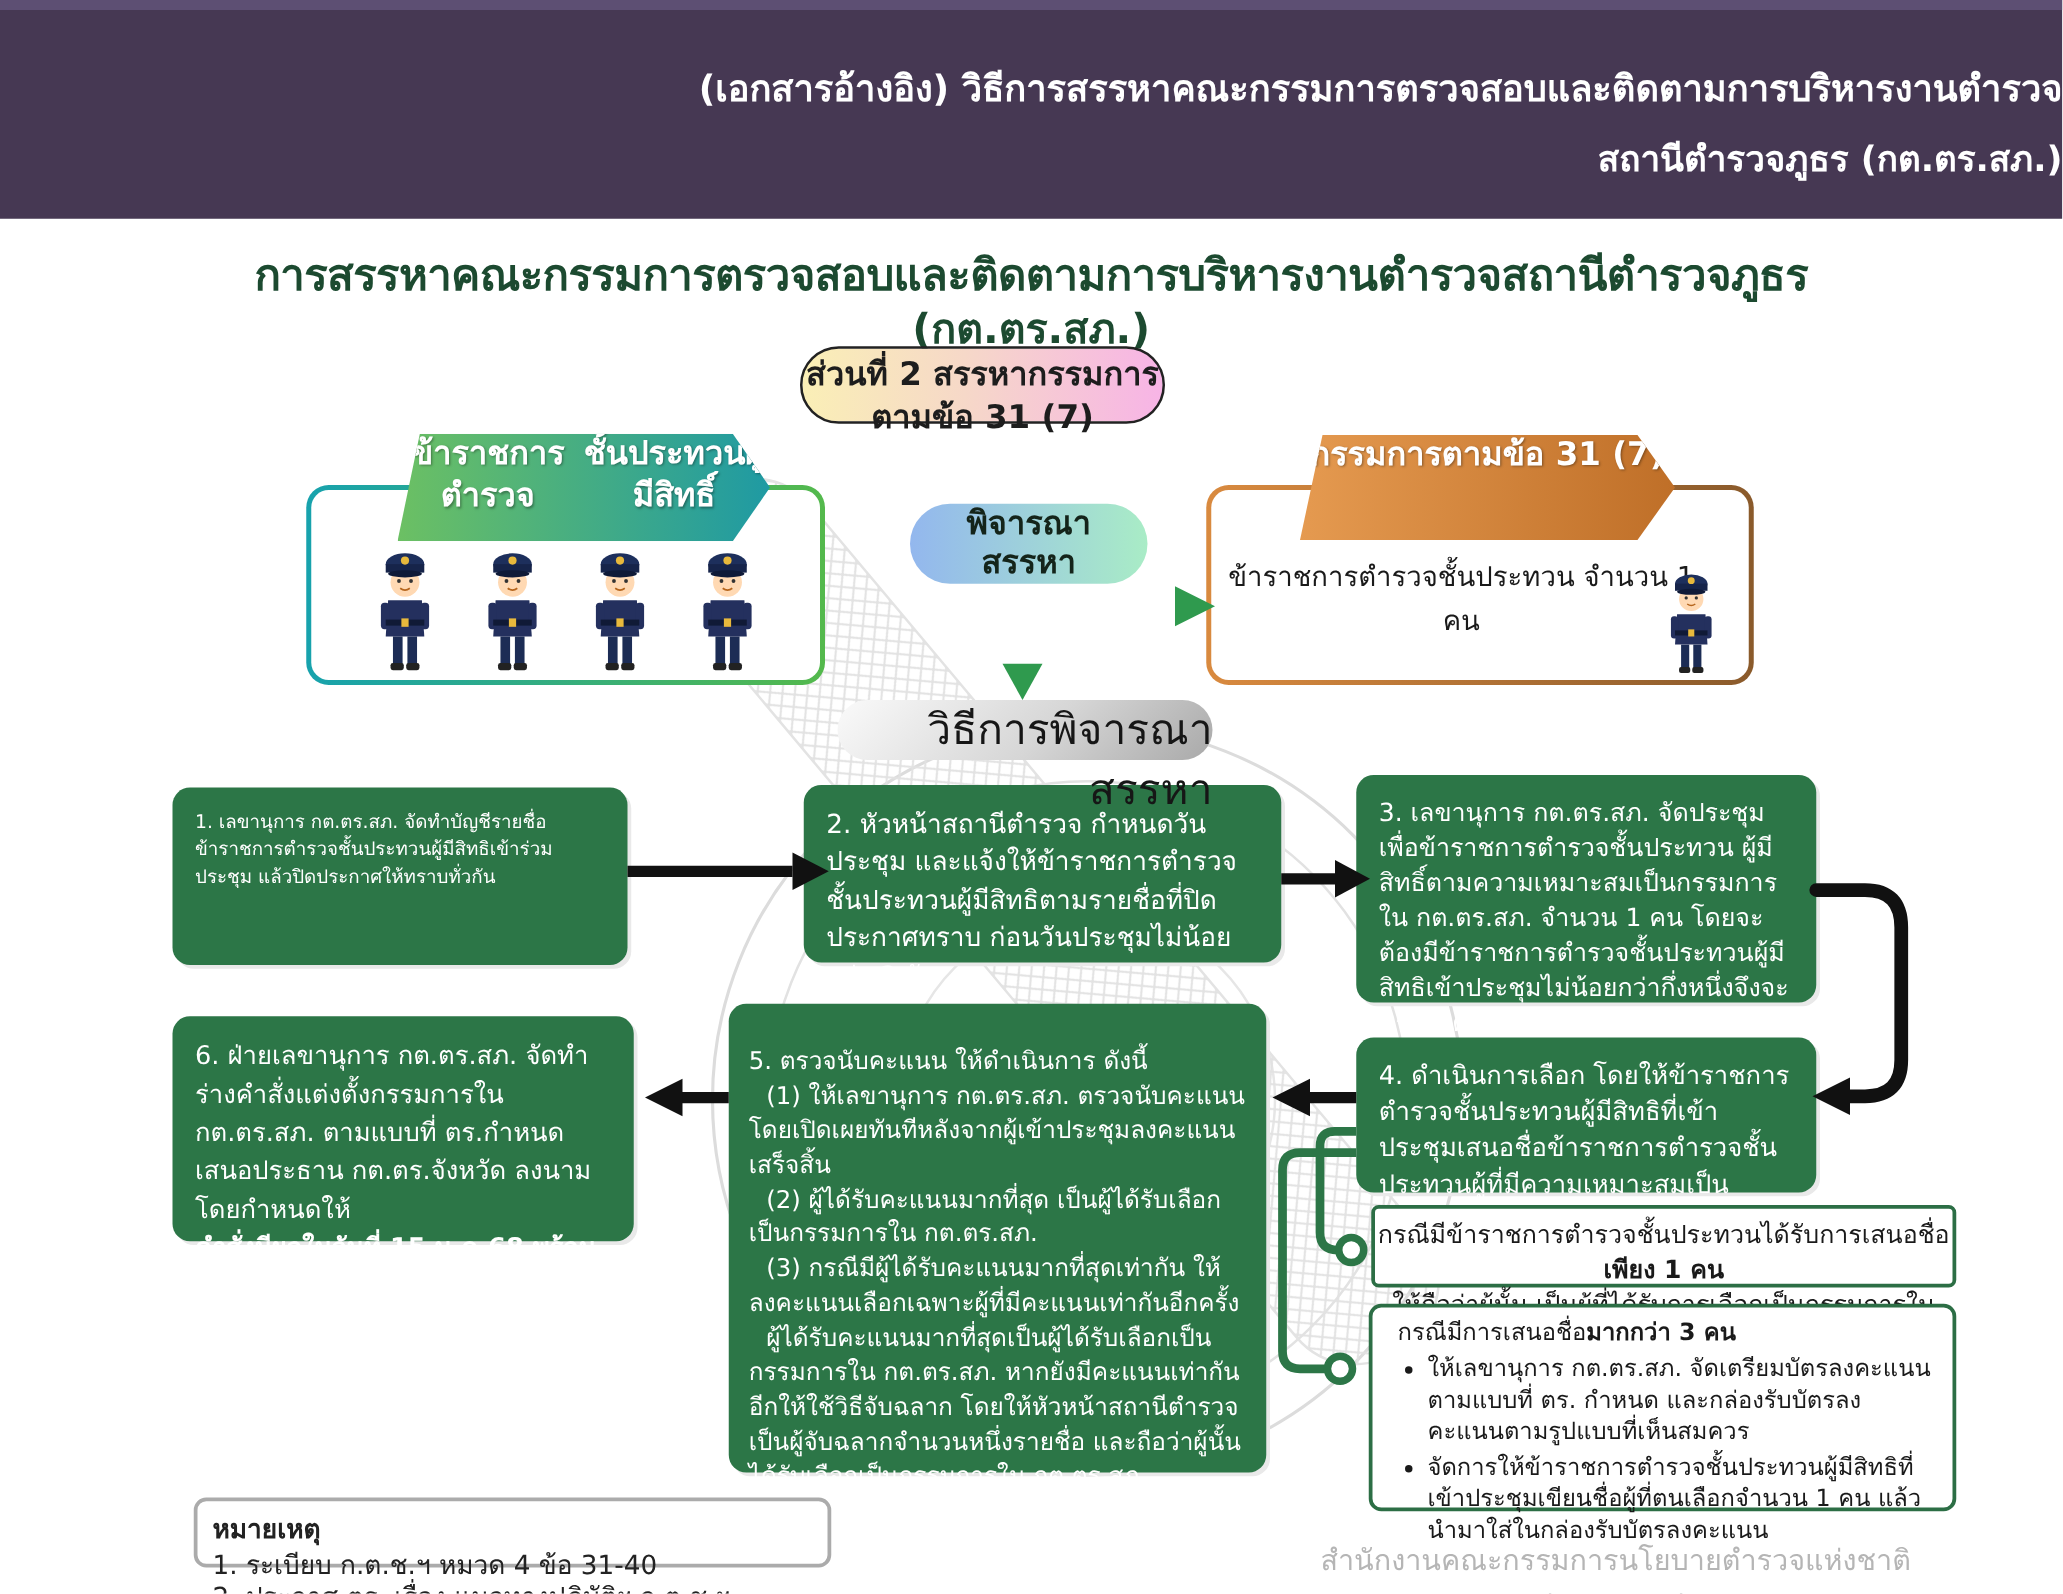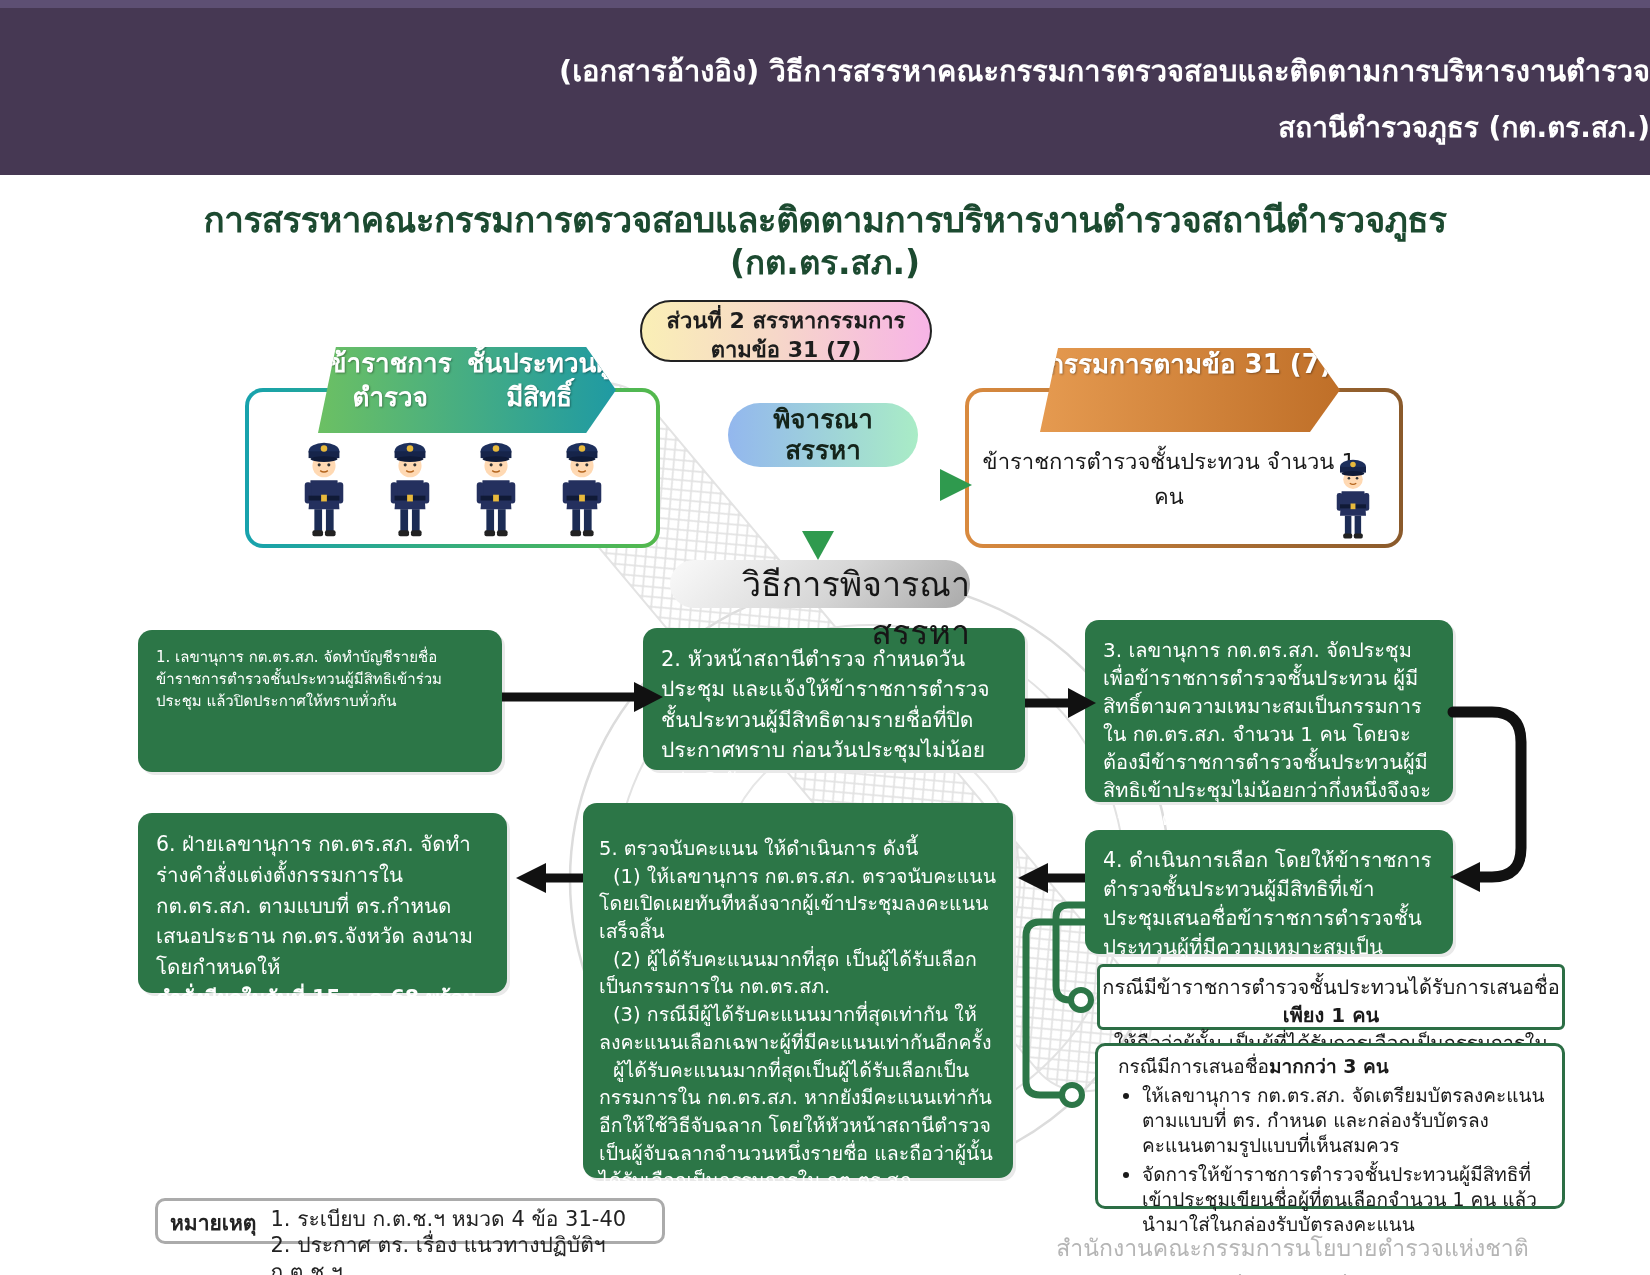--- a/index.html
+++ b/index.html
@@ -10,23 +10,23 @@
   .header{left:0;top:0;width:1650px;height:175px;background:#463853;}
   .header-strip{left:0;top:0;width:1650px;height:8px;background:#5d4f73;}
   .header-line{width:100%;text-align:right;color:#fff;font-weight:bold;}
   .header-line1{top:48px;font-size:29px;}
   .header-line2{top:105px;font-size:28px;}
   
   .title-line{width:100%;text-align:center;color:#1c4a30;font-weight:bold;}
   .title1{top:192px;font-size:35px;letter-spacing:-0.5px;}
   .title2{top:236px;font-size:33px;}
   
-  .section-badge{left:640px;top:300px;width:292px;height:62px;border:2.5px solid #222;
+  .section-badge{left:640px;top:277px;width:292px;height:62px;border:2.5px solid #222;
     border-radius:31px;background:linear-gradient(90deg,#faefb6 0%,#f6d8c8 45%,#f7b4e6 100%);
-    text-align:center;color:#1d1d1d;font-weight:bold;font-size:22px;line-height:1.3;padding-top:5px;box-sizing:border-box;}
+    text-align:center;color:#1d1d1d;font-weight:bold;font-size:26px;line-height:1.3;padding-top:5px;box-sizing:border-box;}
   
   .banner{clip-path:polygon(6% 0,90% 0,100% 50%,90% 100%,0 100%);color:#fff;font-weight:bold;
     text-align:center;font-size:26px;line-height:1.3;display:flex;flex-direction:row;justify-content:center;
     text-shadow:1px 1px 2px rgba(0,0,0,.35);z-index:4;}
   .banner-left{left:318px;top:347px;width:298px;height:86px;background:linear-gradient(90deg,#6cc063,#1f9aa3);}
   .banner-right{left:1040px;top:348px;width:300px;height:84px;background:linear-gradient(90deg,#e59a50,#bf6f28);}
   
   .gbox{border-radius:18px;padding:4px;box-sizing:border-box;z-index:2;}
   .gbox-inner{width:100%;height:100%;background:#fff;border-radius:14px;position:relative;}
   .box-left{left:245px;top:388px;width:415px;height:160px;background:linear-gradient(90deg,#17a2ad,#54b94c);}
@@ -58,22 +58,22 @@
   
   .case-box{background:#fff;border:3px solid #2c6e45;box-sizing:border-box;z-index:3;color:#1a1a1a;}
   .case-a{left:1097px;top:964px;width:468px;height:66px;border-radius:6px;text-align:center;
     font-size:20px;line-height:1.4;padding-top:6px;}
   .case-b{left:1095px;top:1043px;width:470px;height:166px;border-radius:10px;font-size:19px;
     line-height:1.32;padding:8px 14px 6px 20px;}
   .case-b ul{margin:4px 0 0 0;padding-left:24px;}
   .case-b li{margin-bottom:4px;}
   .bold{font-weight:bold;}
   
-  .note-box{left:155px;top:1198px;width:510px;height:46px;background:#fff;border:3.5px solid #ababab;
-    border-radius:10px;box-sizing:border-box;display:flex;align-items:flex-start;padding:5px 12px;z-index:3;color:#222;}
+  .note-box{left:155px;top:1198px;width:510px;height:56px;background:#fff;border:3.5px solid #ababab;
+    border-radius:10px;box-sizing:border-box;display:flex;align-items:flex-start;padding:5px 12px;z-index:3;color:#222;flex-direction:column;}
   .note-label{font-weight:bold;font-size:21px;margin-right:14px;white-space:nowrap;}
   .note-items{font-size:21px;line-height:1.25;}
   
   .footer{left:1000px;top:1230px;width:585px;text-align:center;color:#b5b5b5;font-size:23px;z-index:3;}
   
   .overlay{left:0;top:0;width:1650px;height:1275px;pointer-events:none;}
   .watermark{z-index:1;}
   .arrows{z-index:5;}
 </style>
 </head>

